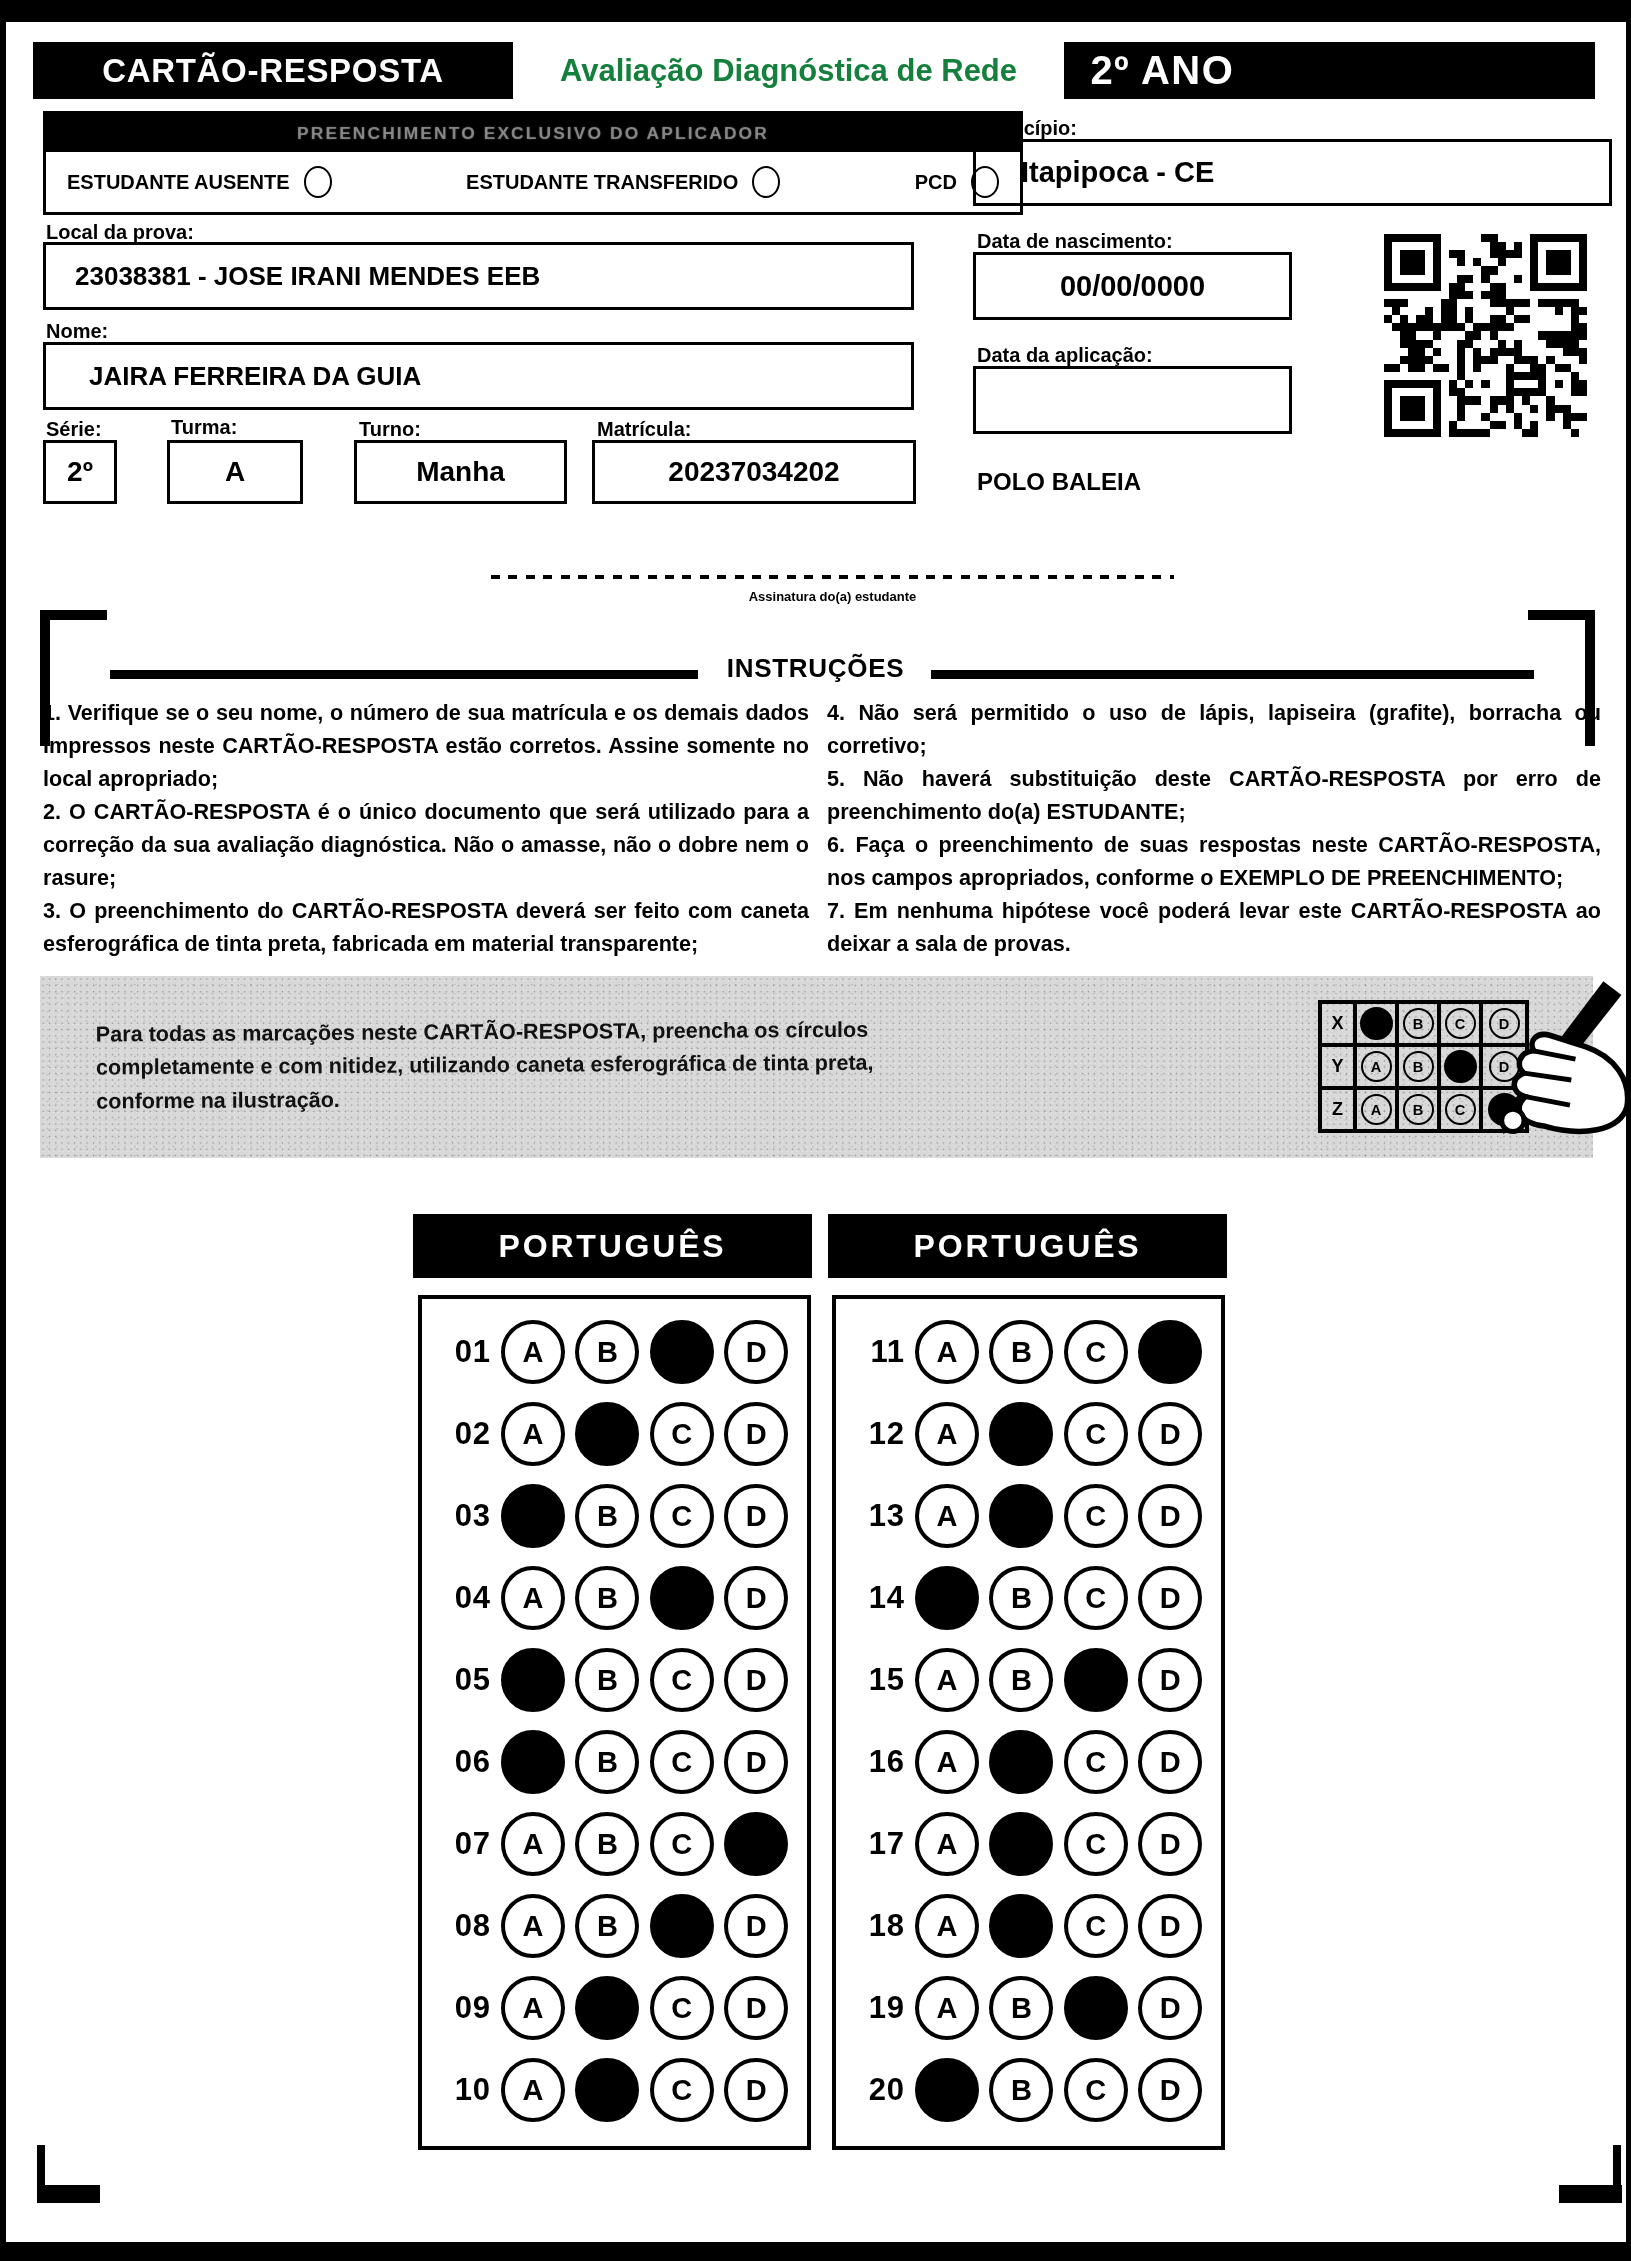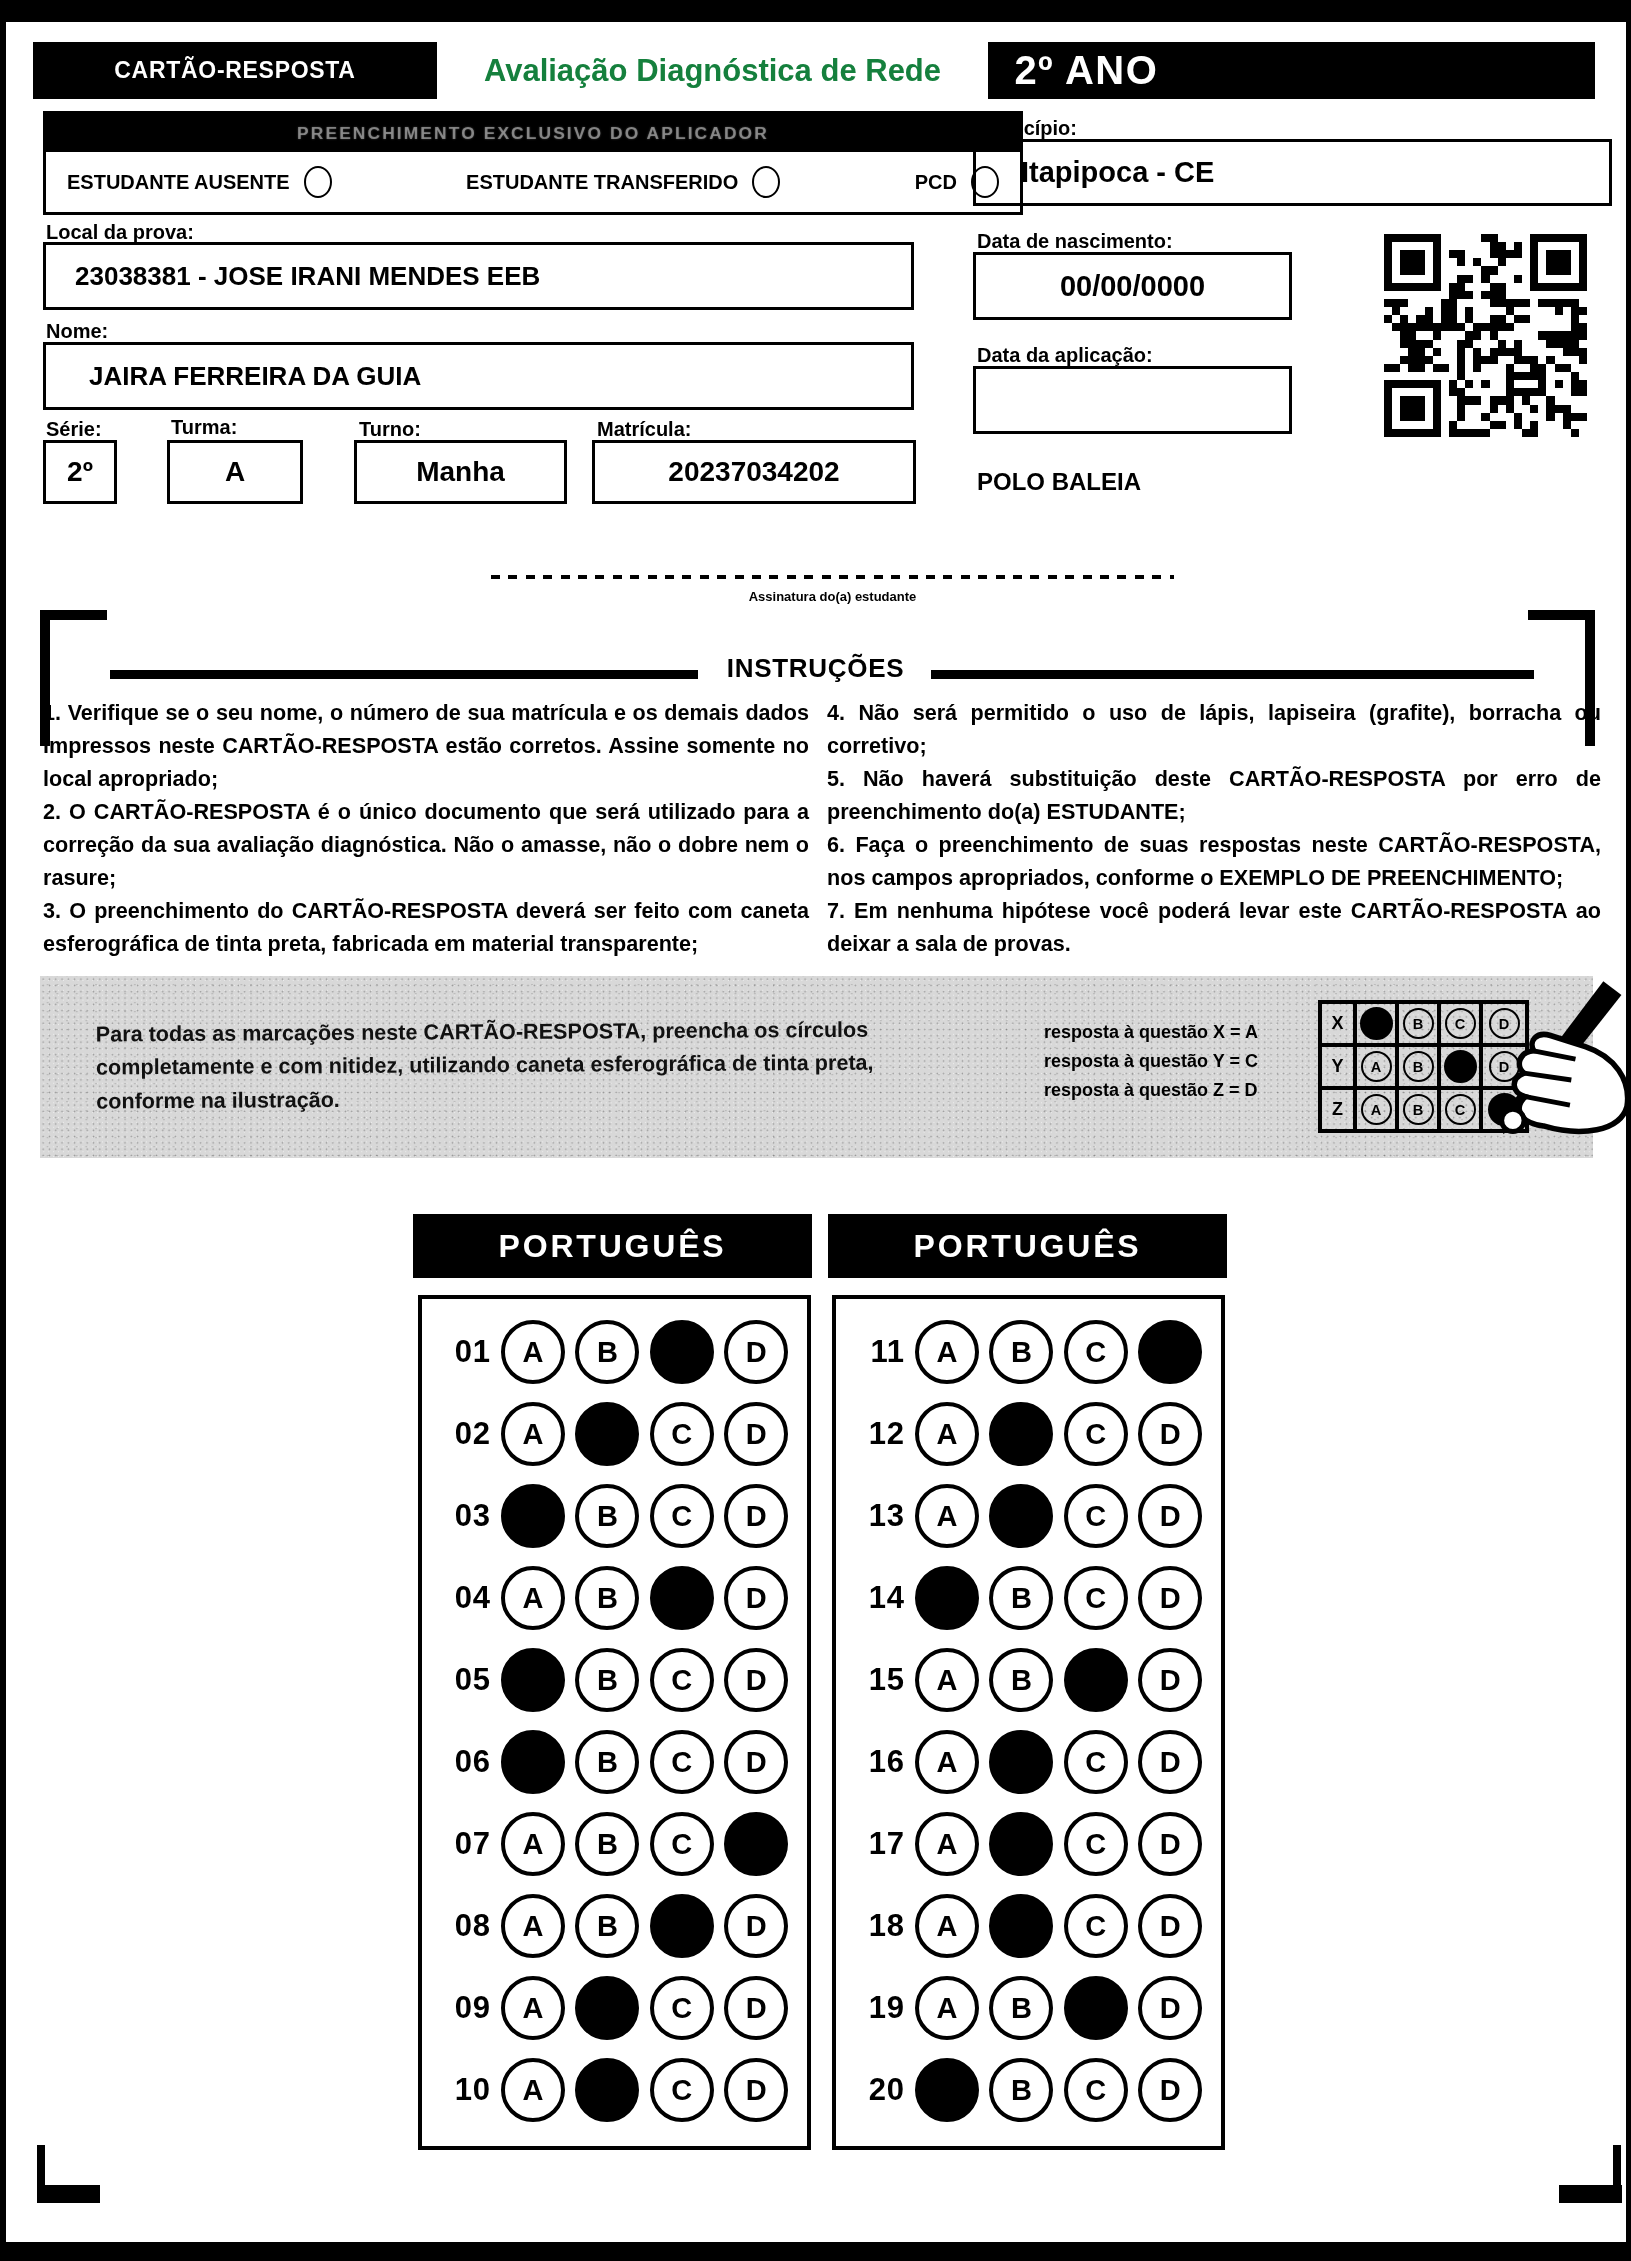--- a/index.html
+++ b/index.html
@@ -1,21 +1,21 @@
 <!DOCTYPE html>
 <html style="font-size:11px"><head>
 <meta charset="utf-8">
 <style>
   html,body{margin:0;padding:0;background:#fff;}
   body{font-family:"Liberation Sans",sans-serif;font-weight:700;color:#000;}
   .page{position:relative;width:1631px;height:2261px;background:#fff;overflow:hidden;}
   .bar{position:absolute;background:#000;}
   
   .header{position:absolute;left:33px;top:42px;width:1562px;height:57px;background:#000;display:flex;align-items:stretch;}
-  .h-left{width:404px;color:#fff;display:flex;align-items:center;justify-content:center;font-size:23px;letter-spacing:0.7px;}
+  .h-left{width:480px;color:#fff;display:flex;align-items:center;justify-content:center;font-size:33px;letter-spacing:0.7px;}
   .h-mid{width:551px;background:#fff;color:#15803d;display:flex;align-items:center;justify-content:center;font-size:31px;}
   .h-right{flex:1;color:#fff;font-size:40px;display:flex;align-items:center;padding-left:26.4px;letter-spacing:1.4px;}
   
   .apl{position:absolute;left:43px;top:111px;width:980px;height:104px;border:3.5px solid #000;box-sizing:border-box;}
   .apl-bar{height:38px;background:#000;color:rgba(255,255,255,.42);display:flex;align-items:center;justify-content:center;font-size:17.4px;letter-spacing:2.1px;text-shadow:0 0 2.1px rgba(255,255,255,.25);}
   .apl-row{display:flex;align-items:center;height:60px;padding:0 21px;justify-content:space-between;}
   .apl-item{display:flex;align-items:center;gap:14px;font-size:20px;}
   .circle{width:28px;height:32px;border:2.8px solid #000;border-radius:50%;display:inline-block;box-sizing:border-box;}
   
   .flabel{position:absolute;font-size:20px;}
@@ -375,25 +375,20 @@
     </div>
   <div class="instr-col" style="left:827px;width:774px;">
       <p class="instr">4. Não será permitido o uso de lápis, lapiseira (grafite), borracha ou corretivo;</p>
       <p class="instr">5. Não haverá substituição deste CARTÃO-RESPOSTA por erro de preenchimento do(a) ESTUDANTE;</p>
       <p class="instr">6. Faça o preenchimento de suas respostas neste CARTÃO-RESPOSTA, nos campos apropriados, conforme o EXEMPLO DE PREENCHIMENTO;</p>
       <p class="instr">7. Em nenhuma hipótese você poderá levar este CARTÃO-RESPOSTA ao deixar a sala de provas.</p>
     </div>
 
   <div class="example">
     <div class="ex-text">Para todas as marcações neste CARTÃO-RESPOSTA, preencha os círculos completamente e com nitidez, utilizando caneta esferográfica de tinta preta, conforme na ilustração.</div>
-    <div class="ex-legend">
-        <p class="legend-line">resposta à questão X = A</p>
-        <p class="legend-line">resposta à questão Y = C</p>
-        <p class="legend-line">resposta à questão Z = D</p>
-      </div>
     <div class="ex-grid">
         <div class="ex-row">
           <div class="ex-cell ex-label">X</div>
           <div class="ex-cell">
             <div class="ex-bubble filled"></div>
           </div>
           <div class="ex-cell">
             <div class="ex-bubble">B</div>
           </div>
           <div class="ex-cell">

